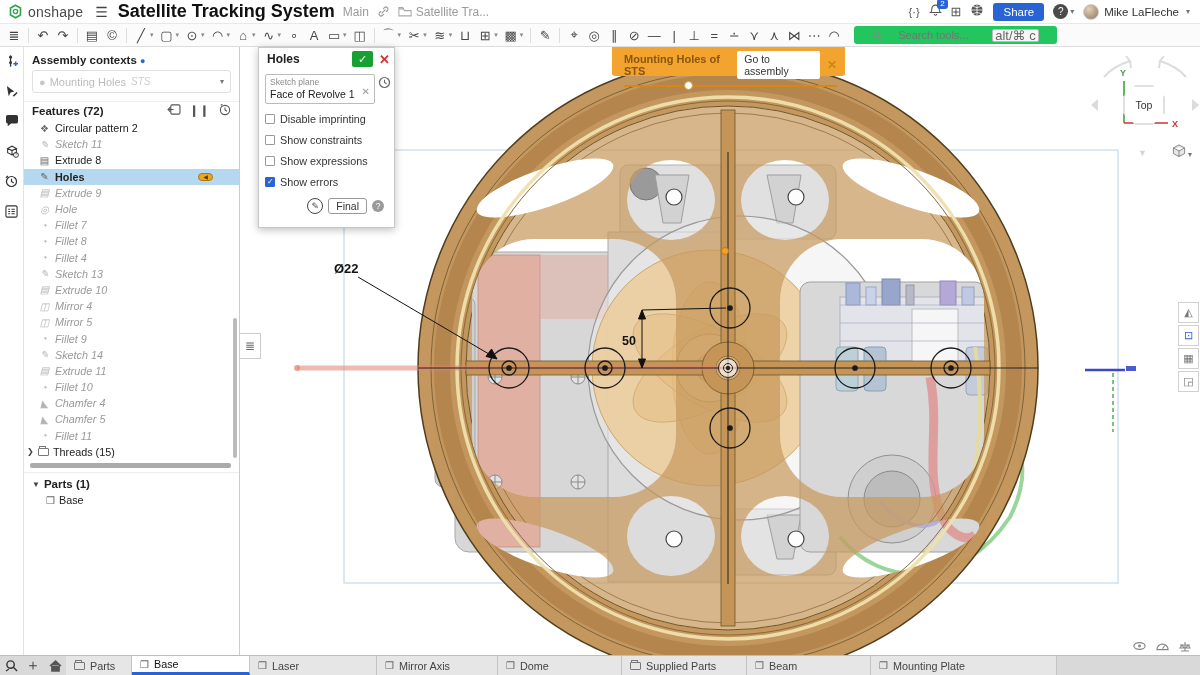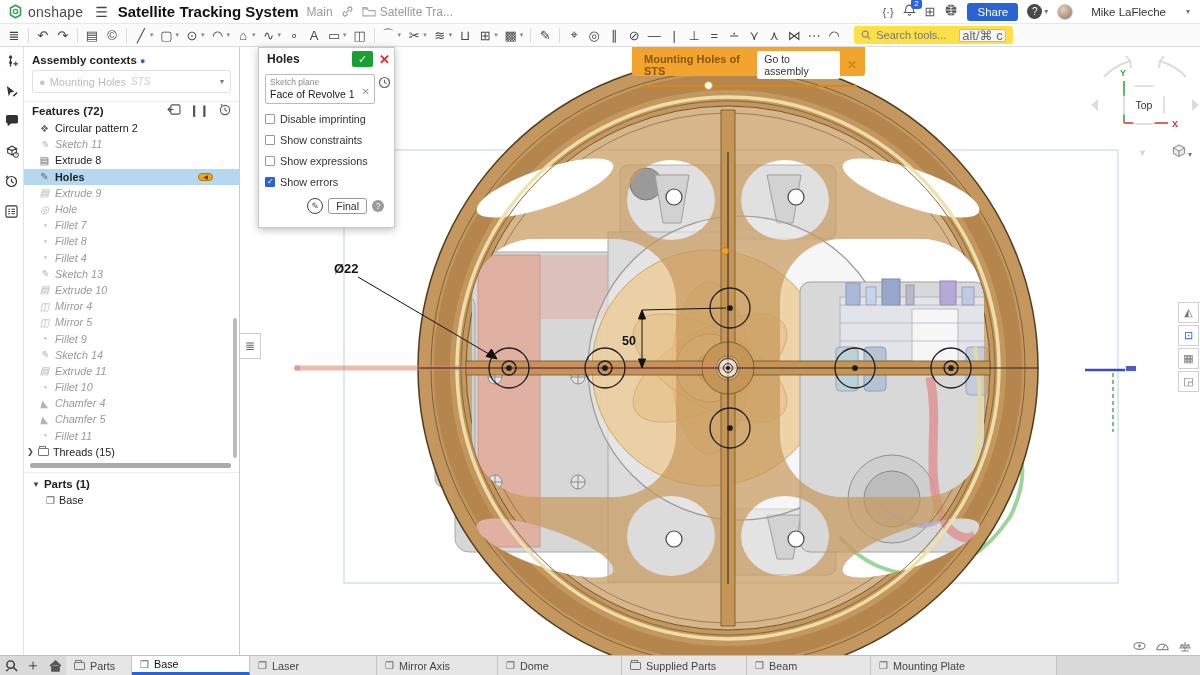--- a/index.html
+++ b/index.html
@@ -5,40 +5,40 @@
   * { margin:0; padding:0; box-sizing:border-box; }
   html,body { width:1200px; height:675px; overflow:hidden; }
   body { font-family:"Liberation Sans", sans-serif; background:#fff; position:relative; font-size:12px; color:#222; }
   .abs { position:absolute; }
 
   
   #header { left:0; top:0; width:1200px; height:24px; background:#fff; border-bottom:1px solid #e8e8e8; display:flex; align-items:center; z-index:30;text-align:right; }
   #logo-mark { width:15px; height:15px; margin-left:8px; }
   #logo-text { font-size:14px; color:#4a4a4a; margin-left:5px; letter-spacing:.2px; }
   #hamburger { margin-left:12px; font-size:14px; color:#444; cursor:pointer; }
-  #doc-title { margin-left:10px; font-size:15px; font-weight:bold; color:#111; }
+  #doc-title { margin-left:10px; font-size:18px; font-weight:bold; color:#111; }
   #workspace-name { margin-left:8px; font-size:12px; color:#9a9a9a; }
   .hdr-ic { color:#9a9a9a; margin-left:8px; font-size:12px; display:inline-flex; align-items:center; }
   #doc-tab-name { color:#9a9a9a; font-size:12px; margin-left:4px; }
   #header-right { margin-left:auto; display:flex; align-items:center; gap:9px; padding-right:10px; }
   .hr-icon { color:#555; font-size:13px; position:relative; cursor:pointer; }
   #notif-badge { position:absolute; top:-4px; right:-6px; background:#2a63d4; color:#fff; font-size:8px; border-radius:3px; padding:0 3px; line-height:10px; }
   #share-btn { background:#2a63d4; color:#fff; border-radius:3px; font-size:11.5px; padding:3px 10px; cursor:pointer; }
   #help-circle { width:15px; height:15px; background:#4a4a4a; color:#fff; border-radius:50%; font-size:10px; display:flex; align-items:center; justify-content:center; }
   .caret { font-size:8px; color:#777; margin-left:2px; }
   #avatar { width:16px; height:16px; border-radius:50%; background:radial-gradient(circle at 35% 30%, #e8d0b8, #8a7560); border:1px solid #ccc; }
   #user-name { font-size:11.5px; color:#333; }
 
   
   #toolbar { left:0; top:24px; width:1200px; height:23px; background:#fbfbfb; border-bottom:1px solid #ddd; display:flex; align-items:center; z-index:29; padding-left:4px; }
   .tb-tool { display:inline-flex; align-items:center; height:21px; padding:0 3px; color:#454545; font-size:13px; cursor:pointer; }
   .tb-tool .glyph { min-width:14px; text-align:center; }
   .tb-tool .dd { font-size:7px; color:#888; margin-left:2px; }
   .tb-sep { width:1px; height:15px; background:#ddd; margin:0 4px; }
-  #search-tools { margin-left:10px; background:#fde047; border-radius:3px; height:18px; display:flex; align-items:center; padding:0 7px; gap:5px; }
+  #search-tools { margin-left:10px; background:#22c55e; border-radius:3px; height:18px; display:flex; align-items:center; padding:0 18px; gap:16px; }
   #search-tools input { border:none; background:transparent; outline:none; font-size:11px; width:78px; color:#555; font-family:"Liberation Sans",sans-serif; }
   #search-kbd { font-size:13px; color:#666; border:1px solid #bbb; border-radius:2px; background:#f6f6f6; padding:0 2px; line-height:11px; }
 
   
   #leftrail { left:0; top:47px; width:24px; height:608px; background:#fff; border-right:1px solid #e2e2e2; display:flex; flex-direction:column; align-items:center; padding-top:6px; gap:14px; z-index:20; }
   .rail-ic { width:16px; height:16px; color:#333; display:flex; align-items:center; justify-content:center; cursor:pointer; }
 
   
   #panel { left:24px; top:47px; width:216px; height:608px; background:#fff; border-right:1px solid #ccc; z-index:20; }
   #asm-ctx-label { padding:7px 0 2px 8px; font-size:11.5px; font-weight:bold; color:#222; }
@@ -86,21 +86,21 @@
   .chk-row { display:flex; align-items:center; margin-top:9px; font-size:10.8px; color:#333; gap:5px; }
   .chk { width:10px; height:10px; border:1px solid #999; border-radius:1px; background:#fff; position:relative; }
   .chk.checked { background:#2a63d4; border-color:#2a63d4; }
   .chk.checked:before { content:"✓"; color:#fff; font-size:8px; position:absolute; left:1px; top:-1px; }
   #dlg-footer { display:flex; align-items:center; justify-content:flex-end; gap:5px; padding:10px 4px 7px 0; }
   #dlg-sketch-ic { width:16px; height:16px; border:1.4px solid #444; border-radius:50%; color:#444; font-size:9px; display:flex; align-items:center; justify-content:center; }
   #dlg-final { border:1px solid #999; border-radius:3px; font-size:10.5px; padding:1px 7px; color:#333; background:#fff; cursor:pointer; }
   #dlg-help { width:12px; height:12px; border-radius:50%; background:#9a9a9a; color:#fff; font-size:8.5px; display:flex; align-items:center; justify-content:center; }
 
   
-  #banner { left:612px; top:47px; width:233px; height:29px; background:#F2A42E; border-radius:0 0 3px 3px; z-index:35; padding:4px 8px 0 12px;margin-left:20px; }
+  #banner { left:612px; top:47px; width:233px; height:29px; background:#F2A42E; border-radius:0 0 3px 3px; z-index:35; padding:4px 8px 0 12px; }
   #banner-row { display:flex; align-items:center; }
   #banner-text { font-size:11px; font-weight:bold; color:#8a5510; }
   #banner-btn { margin-left:auto; background:#fff; border-radius:2px; font-size:10.5px; color:#333; padding:2px 7px; cursor:pointer; }
   #banner-close { margin-left:7px; color:#c8881a; font-size:12px; font-weight:bold; cursor:pointer; }
   #banner-slider { position:relative; margin-top:6px; height:2px; background:#d4881c; border-radius:1px; }
   #banner-knob { position:absolute; left:28%; top:-4px; width:9px; height:9px; border-radius:50%; background:#fff; border:1px solid #d99a28; }
 
   
   #viewcube { left:1090px; top:55px; width:110px; height:105px; z-index:15; }
   #vc-top-btn { position:absolute; left:33px; top:30px; width:42px; height:40px; background:#fff; border:2px solid #e0e0e0; color:#333; font-size:10.5px; display:flex; align-items:center; justify-content:center; cursor:pointer;
@@ -331,21 +331,21 @@
       <svg width="14" height="14" viewBox="0 0 16 16">
           <circle cx="8" cy="8" r="6.3" fill="#555"></circle>
           <path d="M8 1.7 v12.6 M1.7 8 h12.6 M3.5 3.8 a8 8 0 0 0 9 0 M3.5 12.2 a8 8 0 0 1 9 0" stroke="#fff" stroke-width="0.9" fill="none"></path>
         </svg>
     </span>
     <span id="share-btn">Share</span>
     <span style="display:inline-flex;align-items:center;">
       <span id="help-circle">?</span>
         <span class="caret">▾</span>
     </span>
-    <span style="display:inline-flex;align-items:center;gap:18px;">
+    <span style="display:inline-flex;align-items:center;gap:5px;">
       <span id="avatar"></span>
       <span id="user-name">Mike LaFleche</span>
       <span class="caret">▾</span>
     </span>
   </div>
 </div>
 
 <div id="toolbar" class="abs">
   <span id="toolbar-tools" style="display:flex;align-items:center;">
       <span class="tb-tool">

